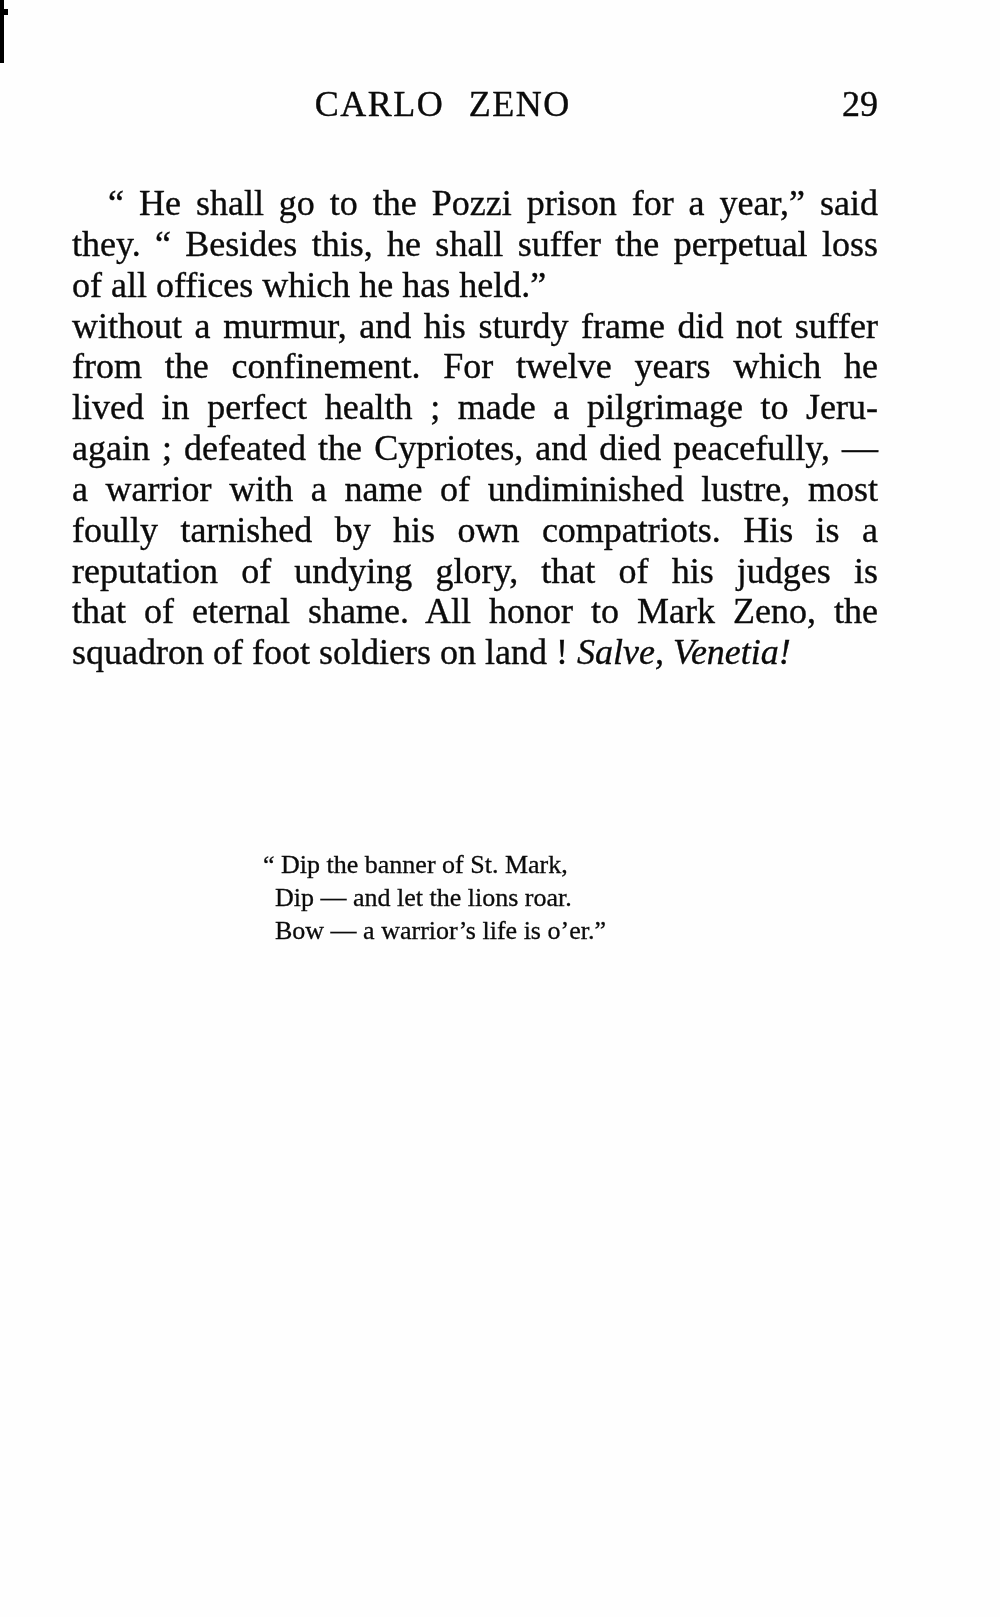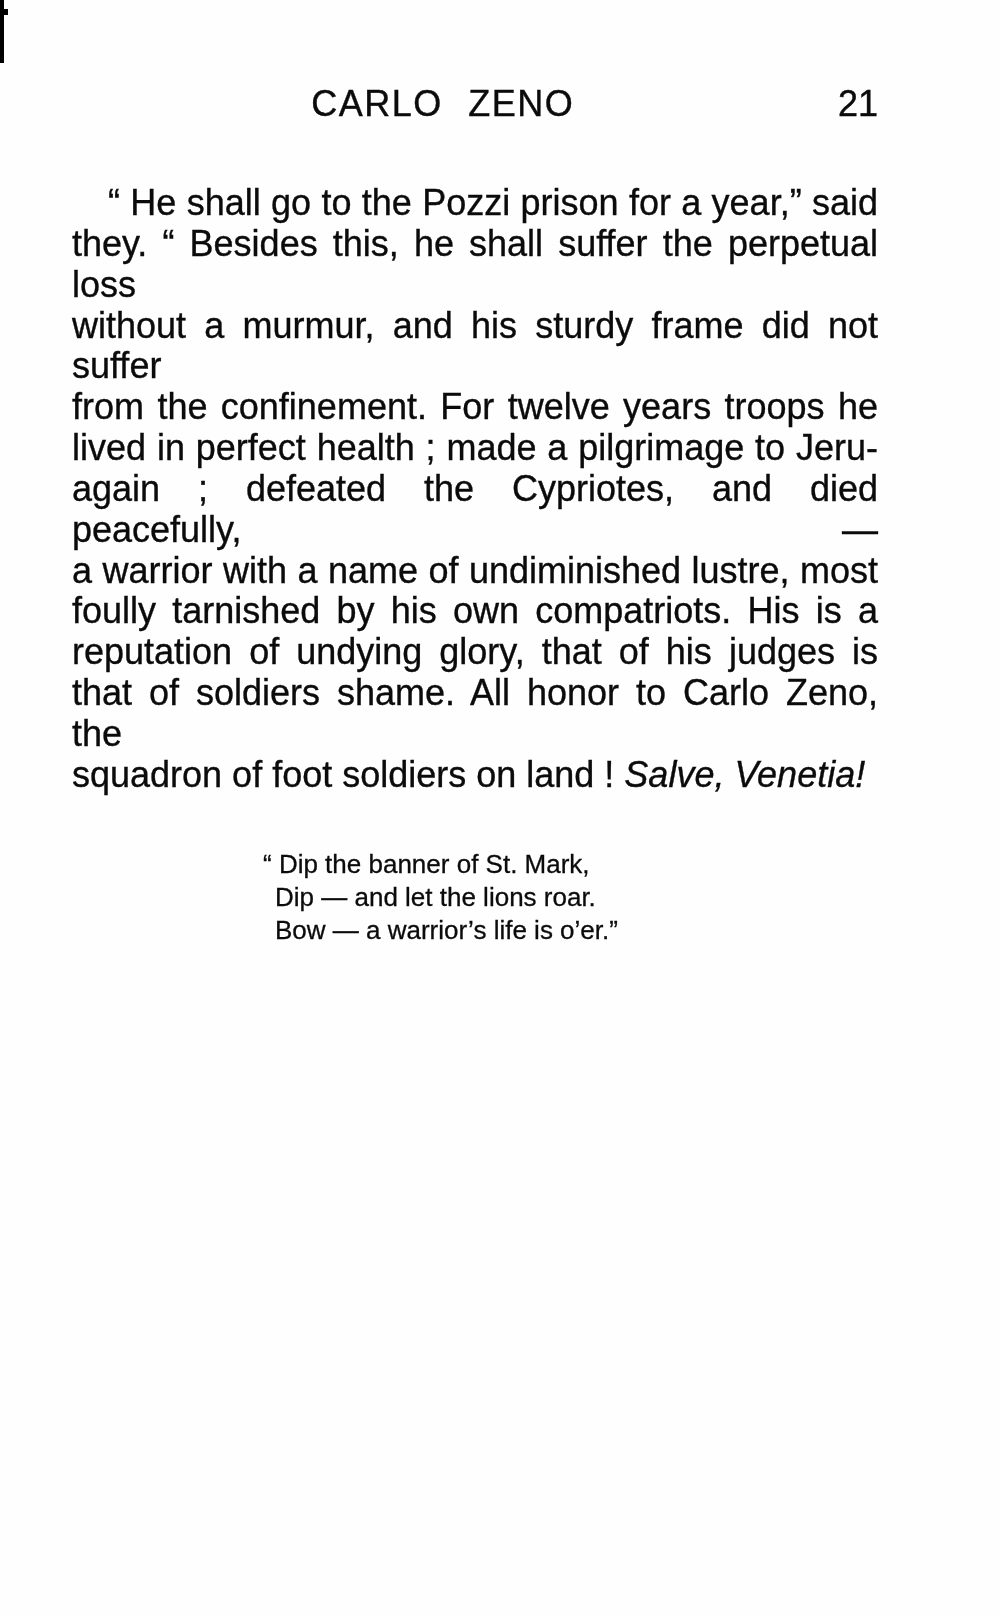--- a/index.html
+++ b/index.html
@@ -6,21 +6,21 @@
     margin: 0;
     padding: 0;
     background: #ffffff;
   }
   .page {
     position: relative;
     width: 1000px;
     height: 1617px;
     background: #fefefe;
     color: #0b0b0b;
-    font-family: Liberation Sans, sans-serif;
+    font-family: Liberation Serif, serif;
     overflow: hidden;
   }
   
   .artifact {
     position: absolute;
     left: 0;
     top: 0;
     width: 4px;
     height: 63px;
     background: #000;
@@ -98,34 +98,35 @@
 </head>
 <body>
 
 <div class="page">
 
   <div class="artifact"></div>
   <div class="artifact-nub"></div>
 
   <div class="header">
     <div class="title">CARLO ZENO</div>
-    <div class="pagenum">21</div>
+    <div class="pagenum">29</div>
   </div>
 
   <div class="body-block">
     <div class="bline indent">“ He shall go to the Pozzi prison for a year,” said</div>
     <div class="bline">they.  “ Besides this, he shall suffer the perpetual loss</div>
+    <div class="bline last">of all offices which he has held.”</div>
     <div class="bline">without a murmur, and his sturdy frame did not suffer</div>
-    <div class="bline">from the confinement.  For twelve years troops he</div>
+    <div class="bline">from the confinement.  For twelve years which he</div>
     <div class="bline">lived in perfect health ;  made a pilgrimage to Jeru-</div>
     <div class="bline">again ;  defeated the Cypriotes, and died peacefully, —</div>
     <div class="bline">a warrior with a name of undiminished lustre, most</div>
     <div class="bline">foully tarnished by his own compatriots.  His is a</div>
     <div class="bline">reputation of undying glory, that of his judges is</div>
-    <div class="bline">that of soldiers shame.  All honor to Carlo Zeno, the</div>
+    <div class="bline">that of eternal shame.  All honor to Mark Zeno, the</div>
     <div class="bline last"><span>squadron of foot soldiers on land !  </span><span class="it">Salve, Venetia!</span></div>
   </div>
 
   <div class="poem">
     <div class="pline hang">“ Dip the banner of St. Mark,</div>
     <div class="pline">Dip — and let the lions roar.</div>
     <div class="pline">Bow — a warrior’s life is o’er.”</div>
   </div>
 
 </div>

